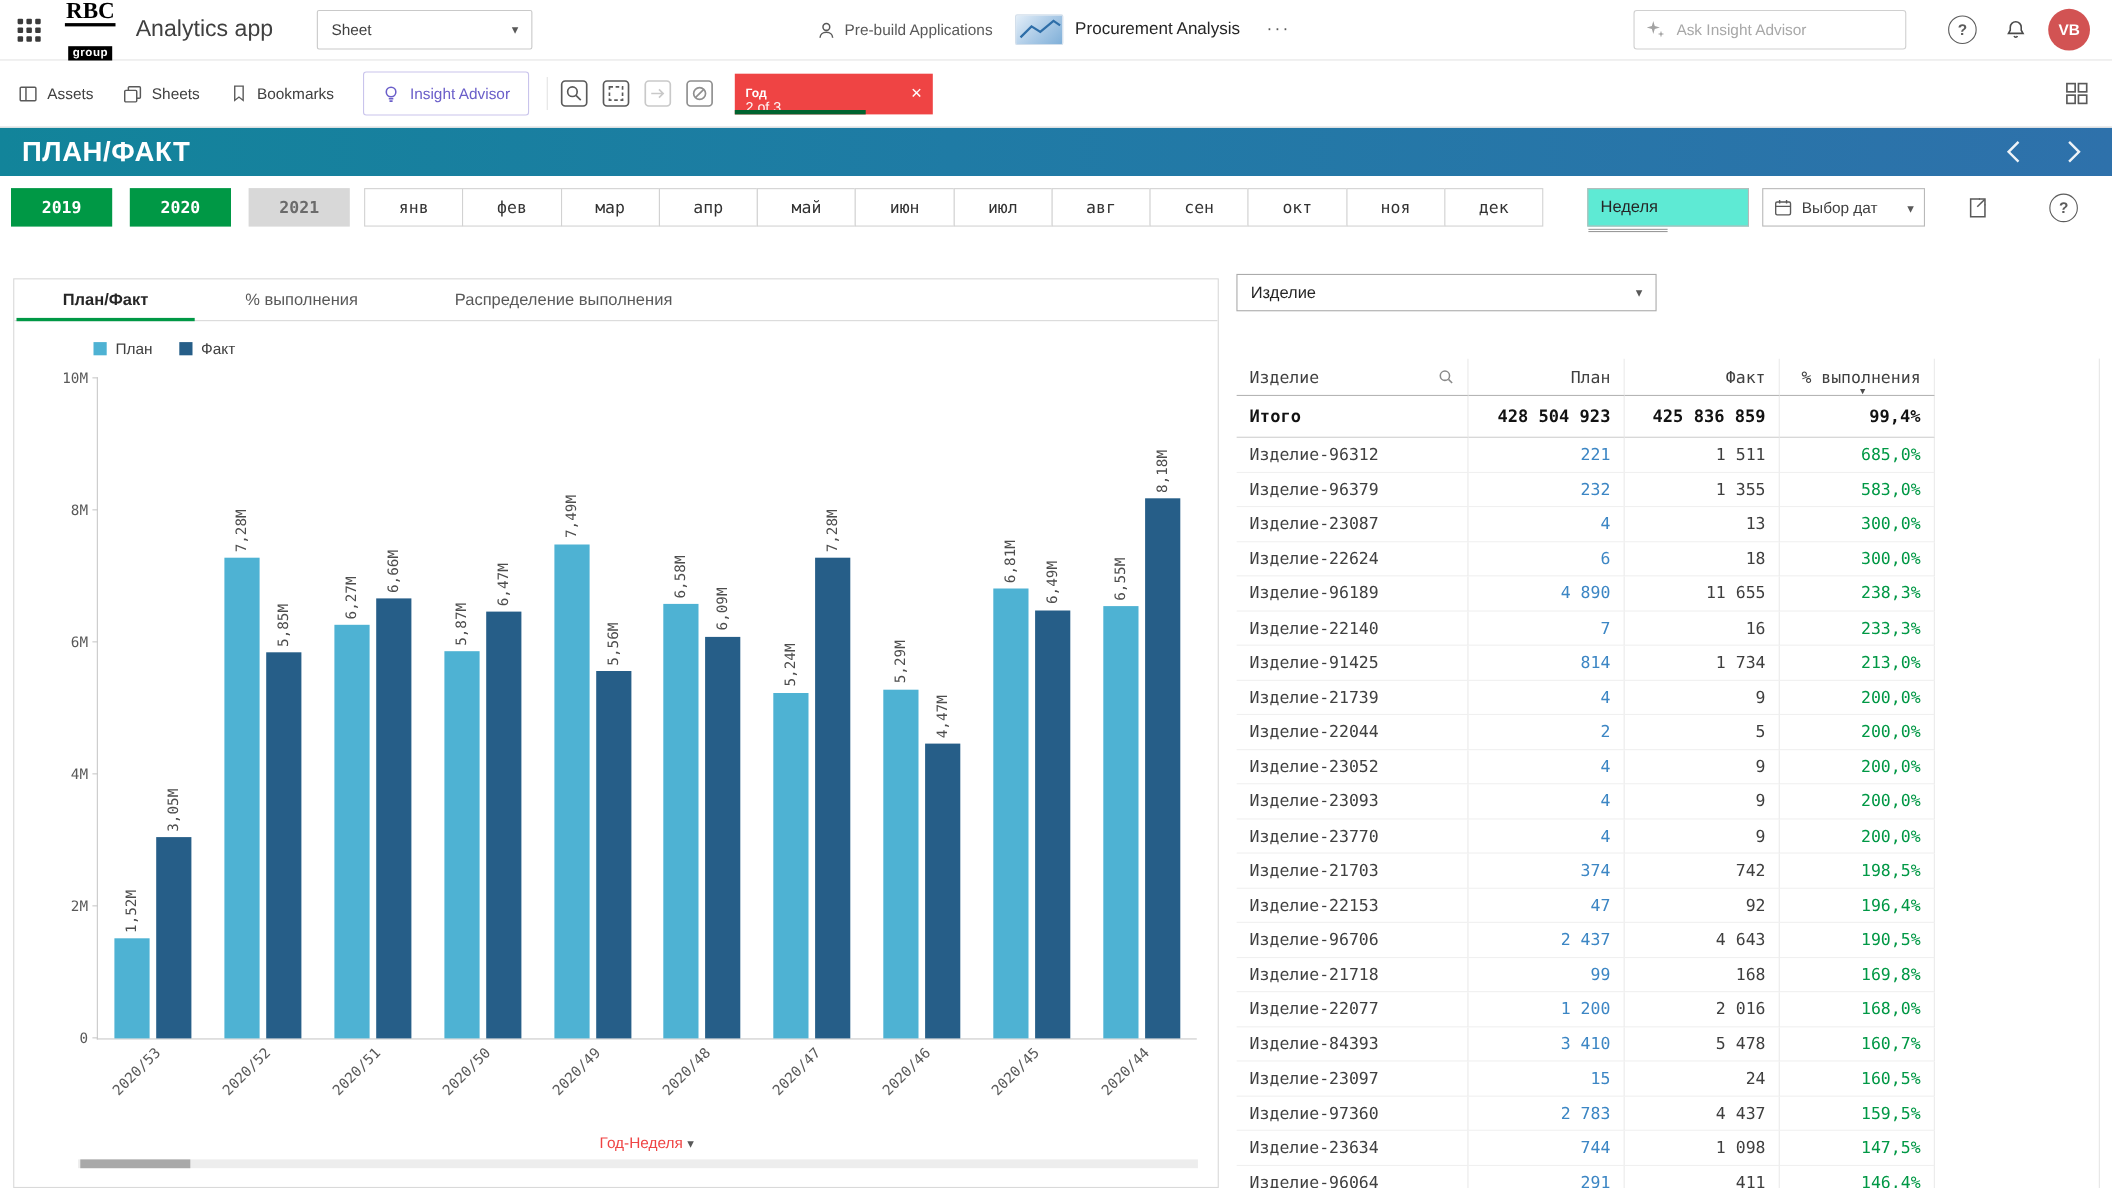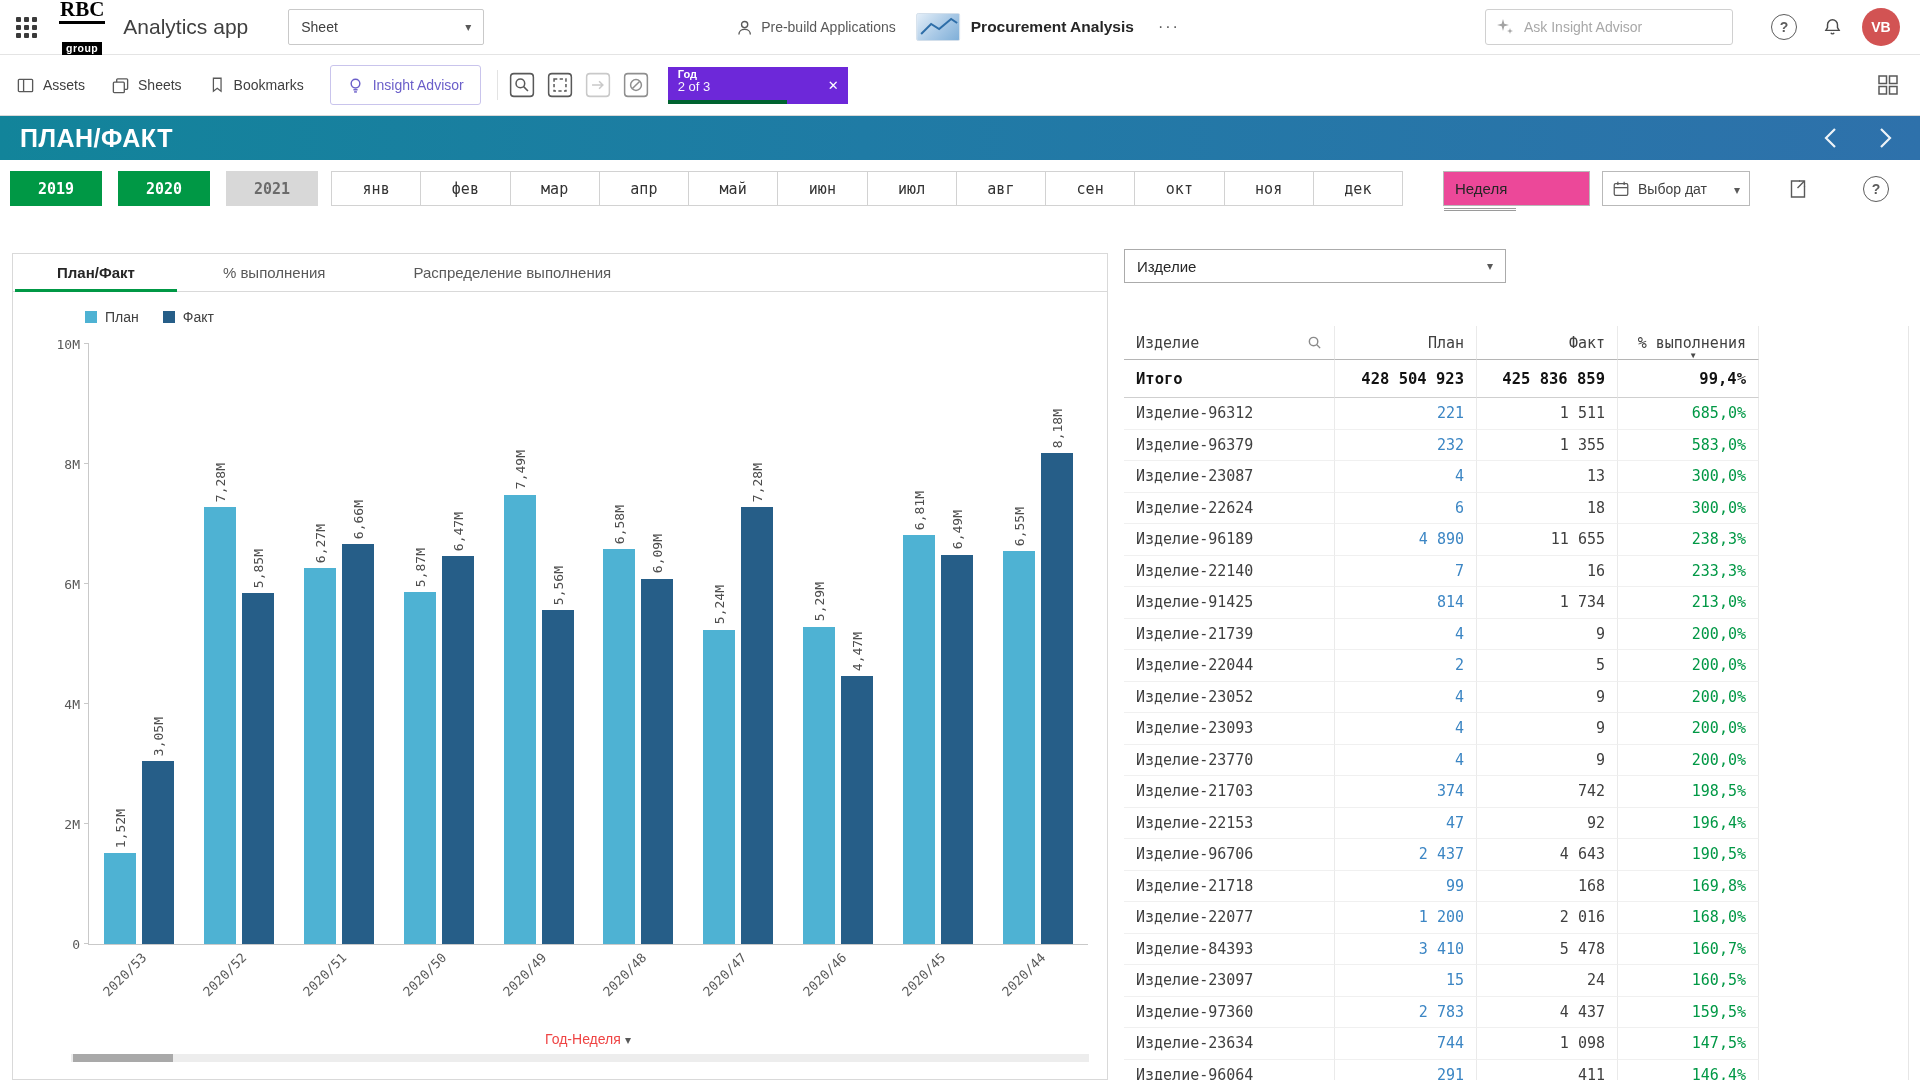--- a/index.html
+++ b/index.html
@@ -15,41 +15,41 @@
   .menu-ic span{width:5px;height:5px;background:#3a3a3a;border-radius:1px}
   .logo{margin-left:22px;display:flex;flex-direction:column;align-items:center;line-height:1}
   .logo-rbc{font-family:"Liberation Serif",serif;font-weight:800;font-size:21px;color:#000;border-bottom:3px solid #000;padding:0 1px 1px}
   .logo-group{background:#000;color:#fff;font-size:10.5px;font-weight:bold;padding:1px 4px;margin-top:18px;letter-spacing:.5px}
   .app-title{margin-left:18px;font-size:21px;color:#404040}
   .sheet-select{margin-left:40px;width:196px;height:36px;border:1px solid #c9c9c9;border-radius:2px;display:flex;align-items:center;padding:0 12px;font-size:14px;color:#404040;cursor:pointer;background:#fff}
   .topbar-center{position:absolute;left:50%;transform:translateX(-50%);display:flex;align-items:center;gap:20px}
   .prebuild{display:flex;align-items:center;gap:8px;color:#595959;font-size:14px;cursor:pointer}
   .doc{display:flex;align-items:center;gap:11px;cursor:pointer}
   .thumb{width:44px;height:28px;border-radius:2px;background:linear-gradient(135deg,#e3eef8 0%,#a9c9e6 55%,#7fafd8 100%);overflow:hidden;border:1px solid #d3dfeb}
-  .doc-title{font-weight:bold;font-size:15.5px;color:#262626}
+  .doc-title{font-weight:normal;font-size:15.5px;color:#262626}
   .more-dots{color:#595959;font-size:16px;letter-spacing:2px;cursor:pointer;padding:0 4px}
   .topbar-right{margin-left:auto;display:flex;align-items:center;margin-right:20px}
   .searchbox{position:relative}
   .searchbox input{width:248px;height:36px;border:1px solid #d0d0d0;border-radius:3px;padding:0 10px 0 38px;font-size:14px;color:#404040;outline:none}
   .searchbox input::placeholder{color:#a8a8a8}
   .spark{position:absolute;left:10px;top:8px}
   .help-circle{width:26px;height:26px;border:1.6px solid #5c5c5c;border-radius:50%;display:flex;align-items:center;justify-content:center;font-size:14px;font-weight:bold;color:#5c5c5c;cursor:pointer}
   .help-circle::before{content:"?"}
   .tb-help{margin-left:38px}
   .bell{margin-left:24px;cursor:pointer}
   .avatar{margin-left:18px;width:38px;height:38px;border-radius:50%;background:#d25353;color:#fff;font-weight:bold;font-size:14px;display:flex;align-items:center;justify-content:center;cursor:pointer}
 
   
   .toolbar{position:absolute;top:55px;left:0;right:0;height:61px;background:#fff;border-bottom:1px solid #d9d9d9;display:flex;align-items:center;z-index:4}
   .tb-item{display:flex;align-items:center;gap:8px;margin-left:26px;font-size:14px;color:#404040;cursor:pointer}
   .tb-item:first-child{margin-left:16px}
   .ia-btn{margin-left:26px;height:40px;border:1px solid #c9c4ec;border-radius:3px;display:flex;align-items:center;gap:9px;padding:0 16px;color:#6a5ec9;font-size:14px;cursor:pointer;background:#fff}
   .tb-sep{width:1px;height:30px;background:#e3e3e3;margin-left:16px}
   .tool-ic{margin-left:11px;width:27px;height:27px;display:flex;align-items:center;justify-content:center;cursor:pointer}
-  .chip{margin-left:18px;width:180px;height:37px;background:#6d28d9;color:#fff;position:relative;display:flex;flex-direction:column;justify-content:flex-start;padding-left:10px;cursor:pointer}
+  .chip{margin-left:18px;width:180px;height:37px;background:#ef4444;color:#fff;position:relative;display:flex;flex-direction:column;justify-content:flex-end;padding-left:10px;cursor:pointer}
   .chip-field{font-size:11px;font-weight:bold;line-height:14px}
   .chip-state{font-size:13px;line-height:12px;opacity:.95}
   .chip-close{position:absolute;right:9px;top:50%;transform:translateY(-50%);font-size:13px;cursor:pointer}
   .chip-close::before{content:"✕"}
   .chip-bar{position:absolute;left:0;bottom:0;height:4px;width:66%;background:#00632f}
   .sheet-grid{margin-left:auto;margin-right:20px;cursor:pointer}
 
   
   .titlebar{position:absolute;top:116px;left:0;right:0;height:44px;background:linear-gradient(90deg,#12849a 0%,#1f7ba5 45%,#2e71ab 100%);display:flex;align-items:center;color:#fff;z-index:3}
   .sheet-title{margin-left:20px;font-size:25px;font-weight:bold;letter-spacing:.5px}
@@ -58,21 +58,21 @@
 
   
   .filter-row{position:absolute;top:171px;left:0;right:0;height:36px}
   .year-row{position:absolute;left:10px;top:0;width:308px;height:35px;display:flex;gap:16px}
   .year-btn{flex:1;height:35px;font-family:"DejaVu Sans Mono",monospace;font-weight:bold;font-size:15px}
   .year-btn.selected{background:#009845;color:#fff}
   .year-btn.alternative{background:#d8d8d8;color:#6b6b6b}
   .month-row{position:absolute;left:331px;top:0;width:1072px;height:35px;display:flex}
   .month-btn{flex:1;height:35px;background:#fff;border:1px solid #d2d2d2;margin-left:-1px;font-family:"DejaVu Sans Mono",monospace;font-size:15px;color:#333}
   .month-btn:first-child{margin-left:0}
-  .week-box{position:absolute;left:1443px;top:0;width:147px;height:35px;background:#ec4899;border:1px solid #b9b9b9;display:flex;align-items:center;padding-left:11px;font-size:15px;color:#262626;cursor:pointer}
+  .week-box{position:absolute;left:1443px;top:0;width:147px;height:35px;background:#5eead4;border:1px solid #b9b9b9;display:flex;align-items:center;padding-left:11px;font-size:15px;color:#262626;cursor:pointer}
   .week-underline{position:absolute;left:0;bottom:-6px;width:72px;height:3px;border-top:1px solid #9a9a9a;border-bottom:1px solid #9a9a9a}
   .date-picker{position:absolute;left:1602px;top:0;width:148px;height:35px;background:#fff;border:1px solid #b9b9b9;display:flex;align-items:center;gap:8px;padding:0 9px;font-size:14px;color:#404040;cursor:pointer}
   .fr-ic{position:absolute;top:3px;width:30px;height:30px;display:flex;align-items:center;justify-content:center;cursor:pointer}
 
   
   .card{position:absolute;left:12px;top:253px;width:1096px;height:827px;background:#fff;border:1px solid #d9d9d9;overflow:hidden}
   .tabs{height:38px;border-bottom:1px solid #d9d9d9;display:flex}
   .tab{padding:0 44px;display:flex;align-items:center;font-size:15px;color:#595959;position:relative;cursor:pointer;white-space:nowrap}
   .tab.active{color:#262626;font-weight:bold}
   .tab.active::after{content:"";position:absolute;left:2px;right:2px;bottom:-1px;height:3px;background:#009845}

